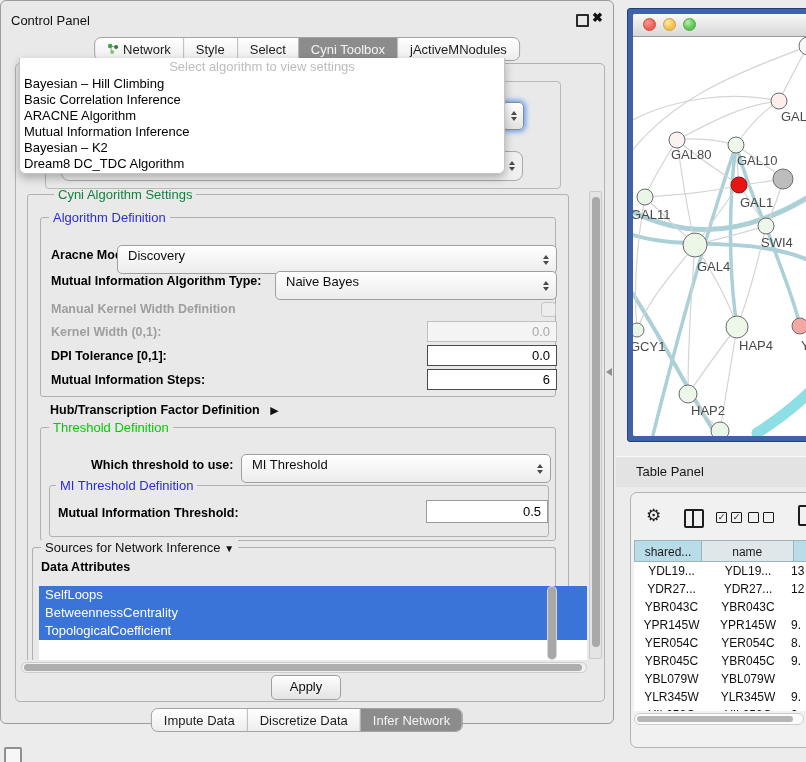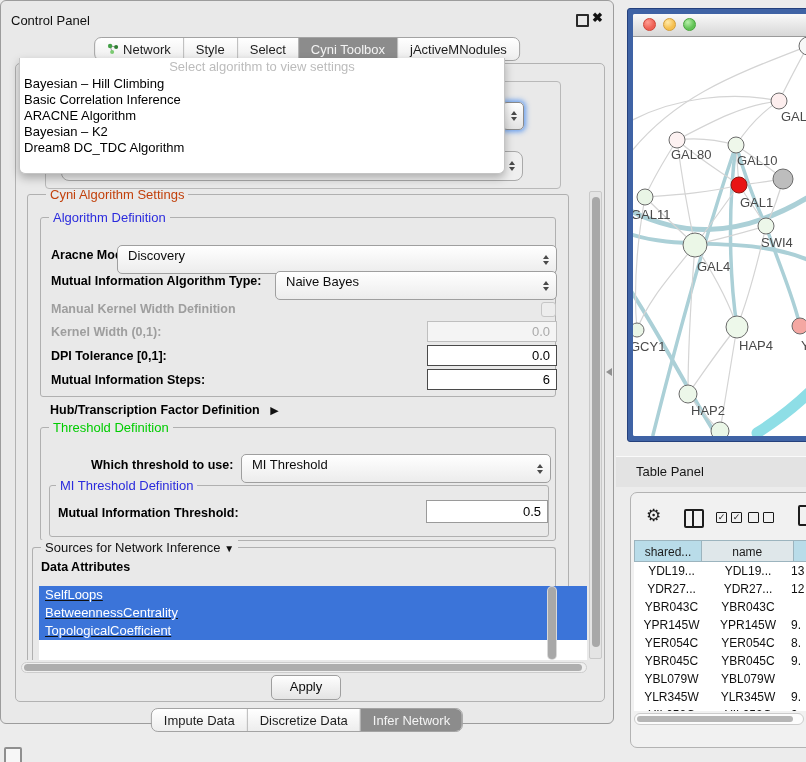--- a/index.html
+++ b/index.html
@@ -153,28 +153,29 @@
         <span class="d"></span>
       </span>
   </div>
 
   <div id="dd">
     <div id="dd-ph">Select algorithm to view settings</div>
     <div id="dd-items">
         <div class="dd-item">Bayesian – Hill Climbing</div>
         <div class="dd-item">Basic Correlation Inference</div>
         <div class="dd-item bold">ARACNE Algorithm</div>
+        <div class="dd-item">Mutual Information Inference</div>
         <div class="dd-item">Bayesian – K2</div>
         <div class="dd-item">Dream8 DC_TDC Algorithm</div>
       </div>
   </div>
 
   <div id="vp">
     <div class="fs" id="cyni-fs" style="left:8px;top:4px;width:540px;height:520px;">
-      <div class="gtitle" style="left:18px;color:#c2410c;">Cyni Algorithm Settings</div>
+      <div class="gtitle" style="left:26px;color:#15803d;">Cyni Algorithm Settings</div>
 
       <div class="fs" id="ad-fs" style="left:12px;top:22px;width:514px;height:178px;">
         <div class="gtitle" style="left:8px;color:#2b2bdd;">Algorithm Definition</div>
 
         <div class="flabel" style="left:10px;top:30px;">Aracne Mode:</div>
         <div class="combo" style="left:76px;top:27px;width:440px;">
           <span class="txt">Discovery</span>
           <span class="spin">
               <span class="u"></span>
               <span class="d"></span>
@@ -226,21 +227,21 @@
           <div class="num soft" style="left:376px;top:14px;width:122px;height:23px;line-height:22px;">0.5</div>
         </div>
       </div>
 
       <div class="fs" id="src-fs" style="left:4px;top:352px;width:522px;height:160px;border-bottom:none;">
         <div class="gtitle" style="left:8px;color:#111;">
           <span>Sources for Network Inference</span>
           <span class="tri-down">▼</span>
         </div>
         <div class="flabel" style="left:8px;top:12px;">Data Attributes</div>
-        <div id="attr-list" style="left:6px;top:38px;width:559px;height:74px;text-decoration:underline;">
+        <div id="attr-list" style="left:6px;top:38px;width:559px;height:74px;">
             <div class="attr-row" style="background: rgb(59, 116, 217);">SelfLoops</div>
             <div class="attr-row" style="background: rgb(59, 116, 217);">BetweennessCentrality</div>
             <div class="attr-row" style="background: rgb(59, 116, 217);">TopologicalCoefficient</div>
           </div>
         <div id="attr-sb" style="left:514px;top:38px;height:74px;">
             <div class="thumb"></div>
           </div>
       </div>
     </div>
   </div>

